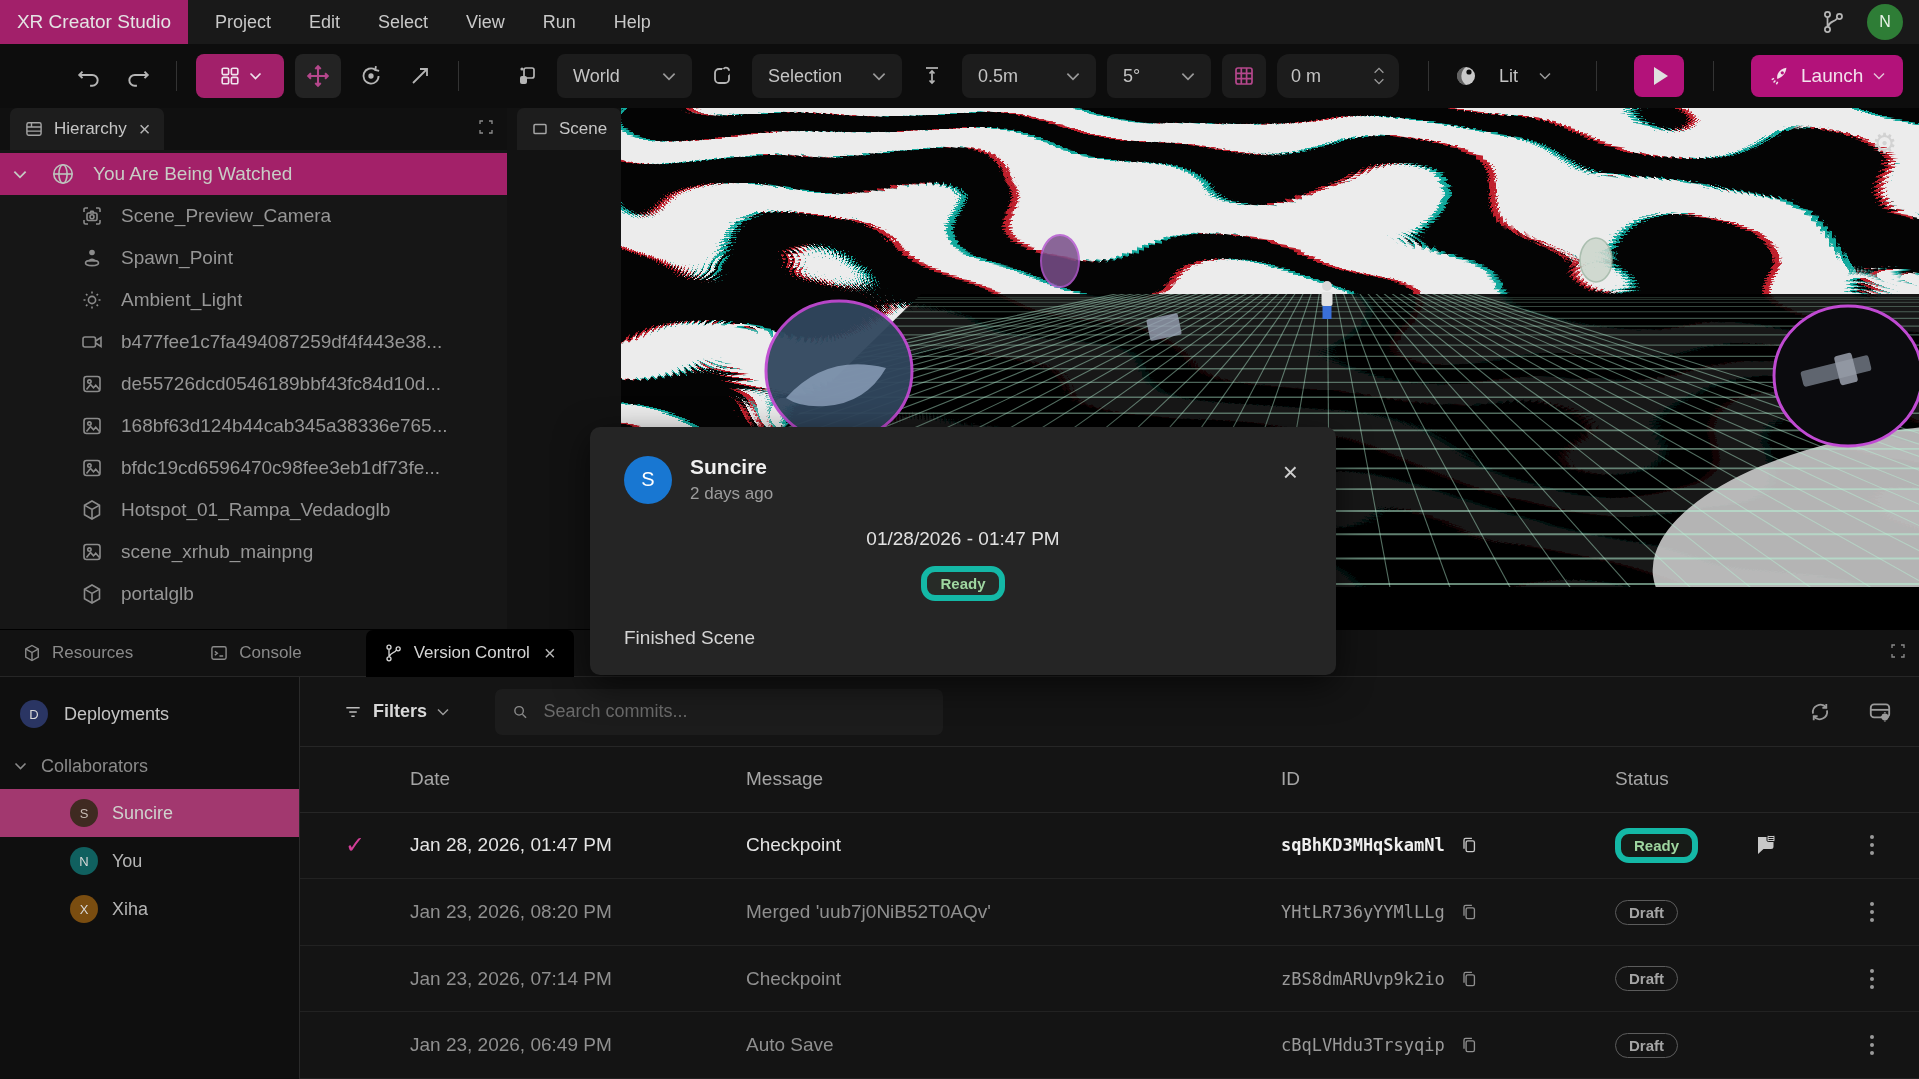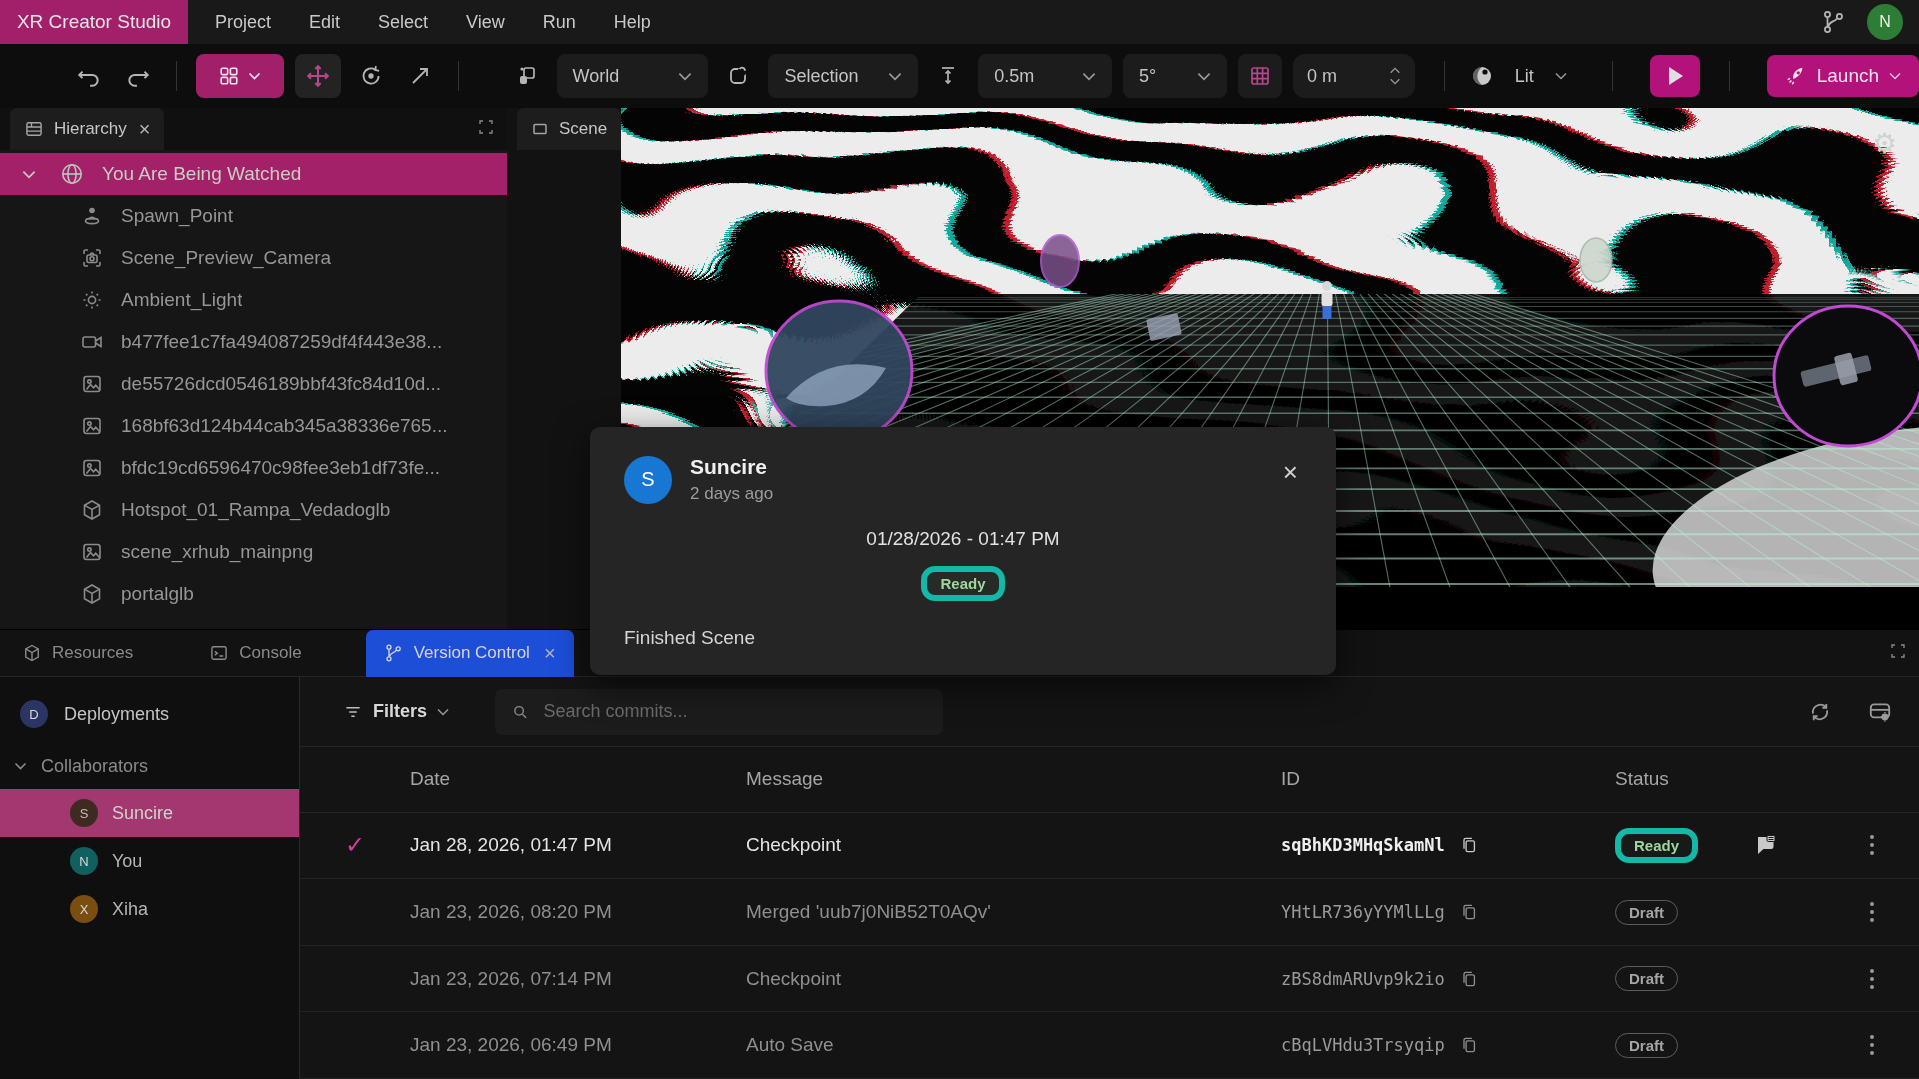--- a/index.html
+++ b/index.html
@@ -44,21 +44,21 @@
   .panel-tabbar{height:42px;background:#101010;display:flex;align-items:flex-end;
                 justify-content:space-between;padding-right:12px;flex:none;}
   .tab{height:42px;background:#1d1d1d;display:flex;align-items:center;gap:10px;padding:0 14px;
        color:#c6c6c6;font-size:17px;border-radius:7px 7px 0 0;margin-left:10px;}
   .tab .x{color:#b5b5b5;font-size:20px;line-height:1;margin-left:2px;}
   .expand-btn{color:#8a8a8a;align-self:center;}
   .tree{padding-top:3px;overflow:hidden;}
   .tree-row{height:42px;display:flex;align-items:center;gap:17px;padding-left:80px;
             color:#969696;font-size:19px;white-space:nowrap;}
   .tree-row .ticon{flex:none;color:#8b8b8b;display:flex;}
-  .tree-row.root{padding-left:22px;background:#a32169;color:#c9cdc6;}
+  .tree-row.root{padding-left:13px;background:#a32169;color:#c9cdc6;}
   .tree-row.root .ticon{color:#bdc3bd;margin-left:6px;}
   .tree-label{overflow:hidden;text-overflow:ellipsis;}
 
   .viewport-area{flex:1;display:flex;flex-direction:row;min-width:0;}
   .scene-tabbar{height:42px;background:#121212;display:flex;align-items:flex-end;flex:none;}
   .viewport{position:relative;flex:1;background:#000;overflow:hidden;}
   .viewport svg.vp-art{position:absolute;inset:0;display:block;}
   .vp-gear{position:absolute;top:22px;right:22px;color:#d2d2d2;font-size:28px;line-height:1;}
 
   
@@ -78,21 +78,21 @@
   .pill.ready{color:#9fd6a0;border:6px solid #14b8a6;background:rgba(80,150,80,.06);}
   .pill.draft{color:#a5a5a5;border:1px solid #5c5c5c;}
 
   
   .bottom{height:450px;background:#141414;display:flex;flex-direction:column;border-top:1px solid #000;}
   .bottom-tabbar{height:47px;display:flex;align-items:center;background:#121212;
                  border-bottom:1px solid #262626;flex:none;}
   .btab{display:flex;align-items:center;gap:10px;color:#8a8a8a;font-size:17px;height:47px;padding:0 18px;}
   .btab.first{margin-left:4px;}
   .btab.gap{margin-left:40px;}
-  .btab.active{background:#1d4ed8;color:#d5d5d5;border-radius:7px 7px 0 0;margin-left:46px;justify-content:space-between;}
+  .btab.active{background:#000000;color:#d5d5d5;border-radius:7px 7px 0 0;margin-left:46px;justify-content:space-between;}
   .btab .x{font-size:20px;color:#b5b5b5;margin-left:4px;line-height:1;}
   .bottom-tabbar .expand-btn{margin-left:auto;margin-right:12px;}
   .bottom-body{flex:1;display:flex;min-height:0;}
   .collab{width:300px;background:#0f0f0f;border-right:1px solid #2a2a2a;padding-top:14px;flex:none;}
   .side-row{height:46px;display:flex;align-items:center;gap:16px;padding-left:20px;
             color:#bdbdbd;font-size:18px;}
   .side-head{height:46px;display:flex;align-items:center;gap:14px;padding-left:14px;
              color:#8a8a8a;font-size:18px;margin-top:6px;}
   .collab-row{height:48px;display:flex;align-items:center;gap:14px;padding-left:70px;
               color:#b5b5b5;font-size:18px;}
@@ -200,21 +200,21 @@
       </span>
     <span class="tdiv"></span>
 
     <span class="icon-btn" style="margin-left:30px;">
       <svg width="24" height="24" viewBox="0 0 24 24" fill="none" stroke="currentColor" stroke-width="1.7">
         <rect x="9" y="4" width="10" height="10" rx="2"></rect>
           <rect x="5" y="12" width="7" height="8" rx="2" fill="currentColor" stroke="none"></rect>
         <circle cx="7" cy="5" r="1.6" fill="currentColor" stroke="none"></circle>
       </svg>
       </span>
-    <div class="dd" style="width:152px;">
+    <div class="dd" style="width:135px;">
       <span>World</span>
       <svg class="chev" width="14" height="9" viewBox="0 0 12 8" fill="none" stroke="#9a9a9a" stroke-width="1.5">
           <path d="M1 1.5 L6 6.5 L11 1.5"></path>
         </svg>
     </div>
     <span class="icon-btn">
       <svg width="24" height="24" viewBox="0 0 24 24" fill="none" stroke="currentColor" stroke-width="1.8">
         <rect x="5" y="5" width="14" height="14" rx="4"></rect>
           <path d="M14 5 h0"></path>
         <rect x="12" y="3.4" width="8" height="8" rx="3" fill="#0d0d0d" stroke="none"></rect>
@@ -323,37 +323,37 @@
               <circle cx="12" cy="12" r="8.5"></circle>
                 <path d="M3.5 12 h17"></path>
                 <ellipse cx="12" cy="12" rx="3.8" ry="8.5"></ellipse>
             </svg>
             </span>
           <span class="tree-label">You Are Being Watched</span>
         </div>
         <div class="tree-row">
           <span class="ticon">
             <svg width="24" height="24" viewBox="0 0 24 24" fill="none" stroke="currentColor" stroke-width="1.6">
-              <circle cx="12" cy="6.5" r="2.8" fill="currentColor" stroke="none"></circle>
-              <path d="M8.5 15.5 c0-4 7-4 7 0" fill="currentColor" stroke="none"></path>
-              <ellipse cx="12" cy="17" rx="6.5" ry="2.6"></ellipse>
-            </svg>
-            </span>
-          <span class="tree-label">Spawn_Point</span>
-        </div>
-        <div class="tree-row">
-          <span class="ticon">
-            <svg width="24" height="24" viewBox="0 0 24 24" fill="none" stroke="currentColor" stroke-width="1.6">
               <path d="M4 8 V5.5 a1.5 1.5 0 0 1 1.5-1.5 H8 M16 4 h2.5 A1.5 1.5 0 0 1 20 5.5 V8 M20 16 v2.5 a1.5 1.5 0 0 1-1.5 1.5 H16 M8 20 H5.5 A1.5 1.5 0 0 1 4 18.5 V16"></path>
               <rect x="7" y="9" width="10" height="7.5" rx="1.5"></rect>
                 <circle cx="12" cy="12.7" r="2"></circle>
                 <path d="M10 9 l1-1.7 h2 L14 9"></path>
             </svg>
             </span>
           <span class="tree-label">Scene_Preview_Camera</span>
+        </div>
+        <div class="tree-row">
+          <span class="ticon">
+            <svg width="24" height="24" viewBox="0 0 24 24" fill="none" stroke="currentColor" stroke-width="1.6">
+              <circle cx="12" cy="6.5" r="2.8" fill="currentColor" stroke="none"></circle>
+              <path d="M8.5 15.5 c0-4 7-4 7 0" fill="currentColor" stroke="none"></path>
+              <ellipse cx="12" cy="17" rx="6.5" ry="2.6"></ellipse>
+            </svg>
+            </span>
+          <span class="tree-label">Spawn_Point</span>
         </div>
         <div class="tree-row">
           <span class="ticon">
             <svg width="24" height="24" viewBox="0 0 24 24" fill="none" stroke="currentColor" stroke-width="1.6">
               <circle cx="12" cy="12" r="3.6"></circle>
               <path d="M12 3.5 v2 M12 18.5 v2 M3.5 12 h2 M18.5 12 h2 M6 6 l1.4 1.4 M16.6 16.6 L18 18 M18 6 l-1.4 1.4 M7.4 16.6 L6 18" stroke-dasharray="2 1.2"></path>
             </svg>
             </span>
           <span class="tree-label">Ambient_Light</span>
         </div>

